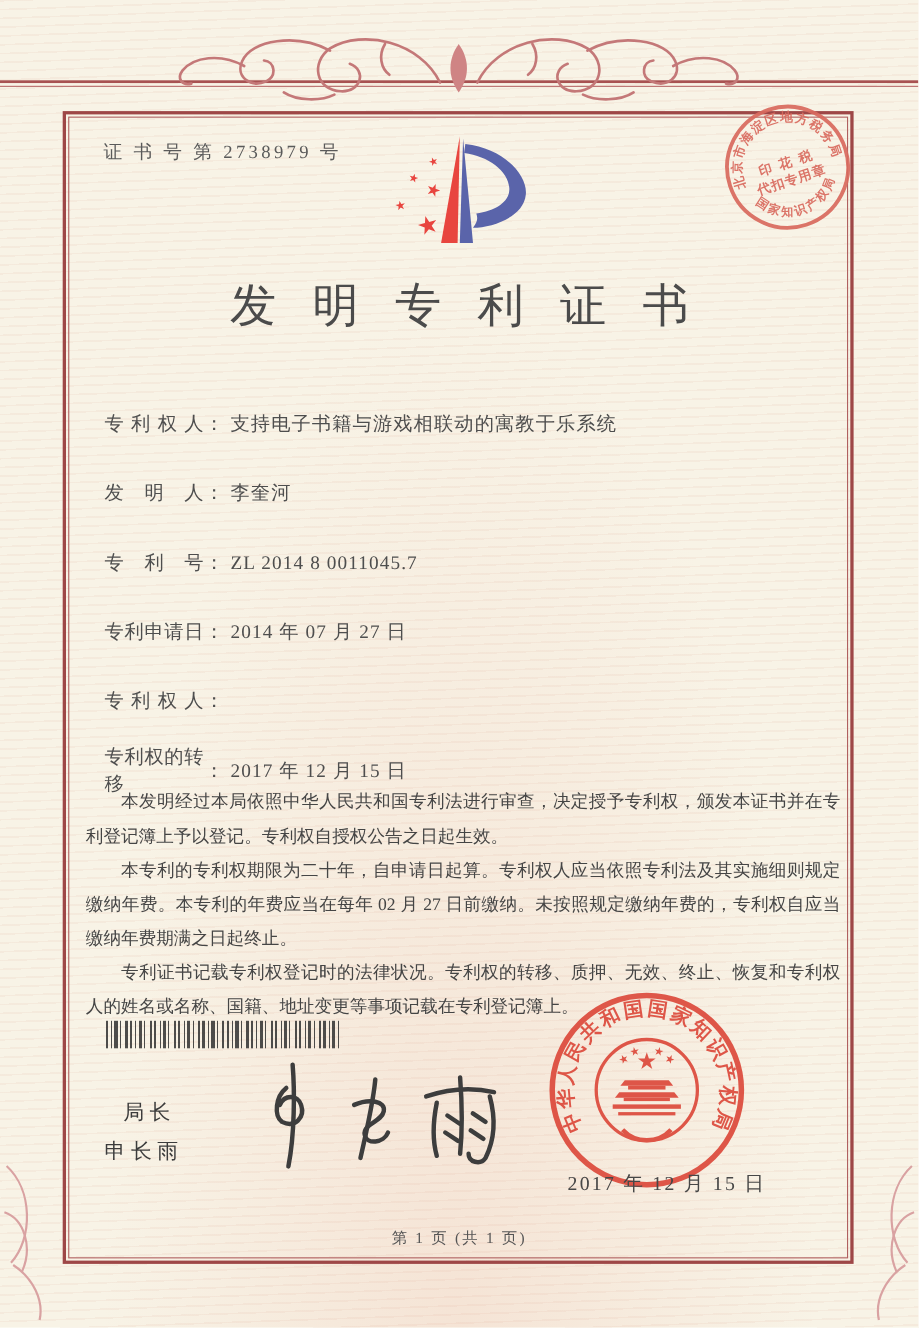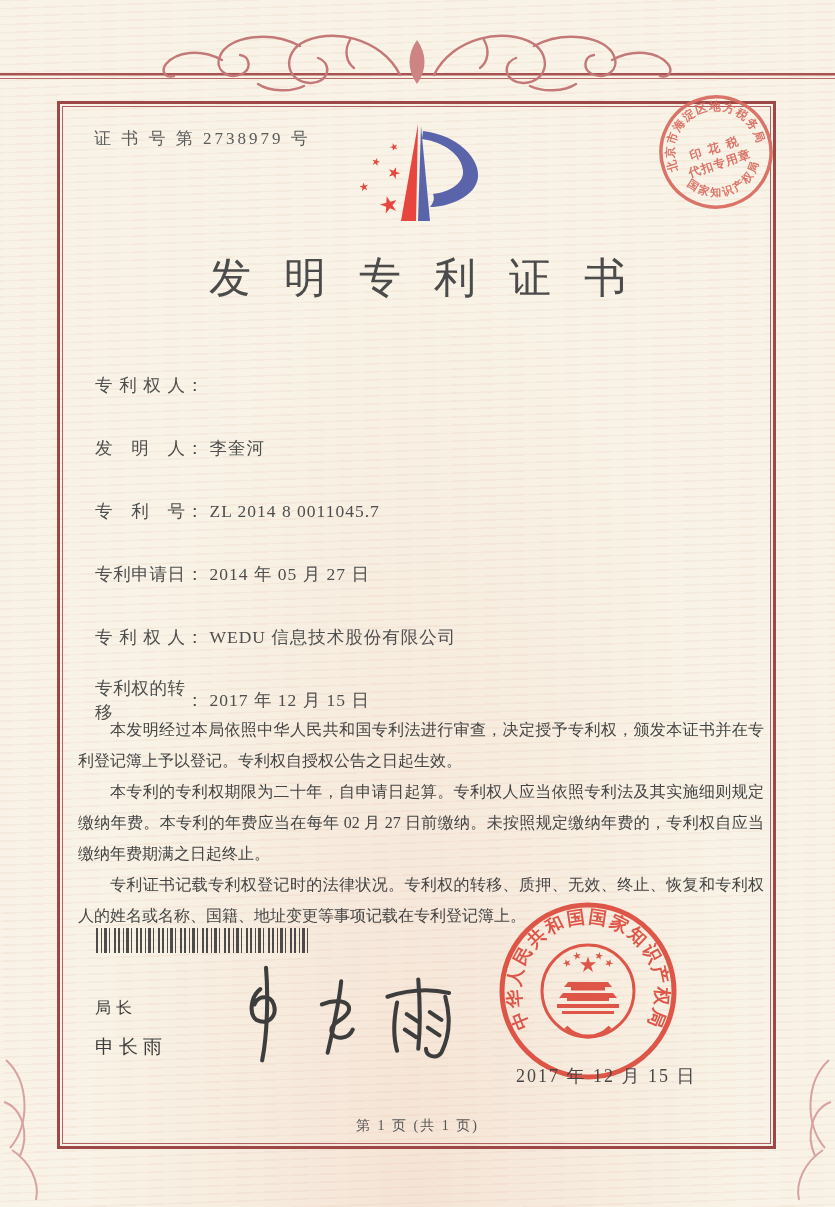--- a/index.html
+++ b/index.html
@@ -45,21 +45,21 @@
   .barcode{
     position:absolute;left:96px;top:928px;width:214px;height:25px;
     background-image:repeating-linear-gradient(90deg,
       #2f2f2f 0 2px,transparent 2px 5px,
       #2f2f2f 5px 6px,transparent 6px 8px,
       #2f2f2f 8px 11px,transparent 11px 13px,
       #2f2f2f 13px 14px,transparent 14px 18px,
       #2f2f2f 18px 20px,transparent 20px 22px);
     opacity:.85;
   }
-  .signer-title{position:absolute;left:95px;top:998px;font-size:16px;letter-spacing:5px;color:#3c3c3c;
+  .signer-title{position:absolute;left:112px;top:998px;font-size:19px;letter-spacing:5px;color:#3c3c3c;
     font-family:Liberation Mono, monospace;}
   .signer-name{position:absolute;left:95px;top:1034px;font-size:19px;letter-spacing:5px;color:#3c3c3c;
     font-family:Liberation Mono, monospace;}
   .signature{position:absolute;left:222px;top:964px;z-index:1;}
   .big-seal{position:absolute;left:488px;top:891px;z-index:2;opacity:.9;}
   .seal-date{position:absolute;left:516px;top:1064px;z-index:3;
     font-size:18px;letter-spacing:2px;color:#474747;}
   .footer{position:absolute;left:0;top:1117px;width:835px;text-align:center;
     font-size:14px;letter-spacing:2px;color:#555;}
   svg text{font-family:"Liberation Serif","DejaVu Serif",serif;}
@@ -141,40 +141,40 @@
   </svg>
 
   <div class="title-wrap">
     <span class="title">发明专利证书</span>
   </div>
 
   <div class="fields">
     <div class="field-row">
       <span class="field-label">专利权人</span>
         <span class="field-sep">：</span>
+        <span class="field-value">支持电子书籍与游戏相联动的寓教于乐系统</span>
     </div>
     <div class="field-row">
       <span class="field-label">发明人</span>
         <span class="field-sep">：</span>
         <span class="field-value">李奎河</span>
     </div>
     <div class="field-row">
       <span class="field-label">专利号</span>
         <span class="field-sep">：</span>
         <span class="field-value">ZL 2014 8 0011045.7</span>
     </div>
     <div class="field-row">
       <span class="field-label">专利申请日</span>
         <span class="field-sep">：</span>
-        <span class="field-value">2014 年 05 月 27 日</span>
+        <span class="field-value">2014 年 07 月 27 日</span>
     </div>
     <div class="field-row">
       <span class="field-label">专利权人</span>
         <span class="field-sep">：</span>
-        <span class="field-value">WEDU 信息技术股份有限公司</span>
     </div>
     <div class="field-row">
       <span class="field-label">专利权的转移</span>
         <span class="field-sep">：</span>
         <span class="field-value">2017 年 12 月 15 日</span>
     </div>
   </div>
 
   <div class="body-text">
     <p>本发明经过本局依照中华人民共和国专利法进行审查，决定授予专利权，颁发本证书并在专利登记簿上予以登记。专利权自授权公告之日起生效。</p>

